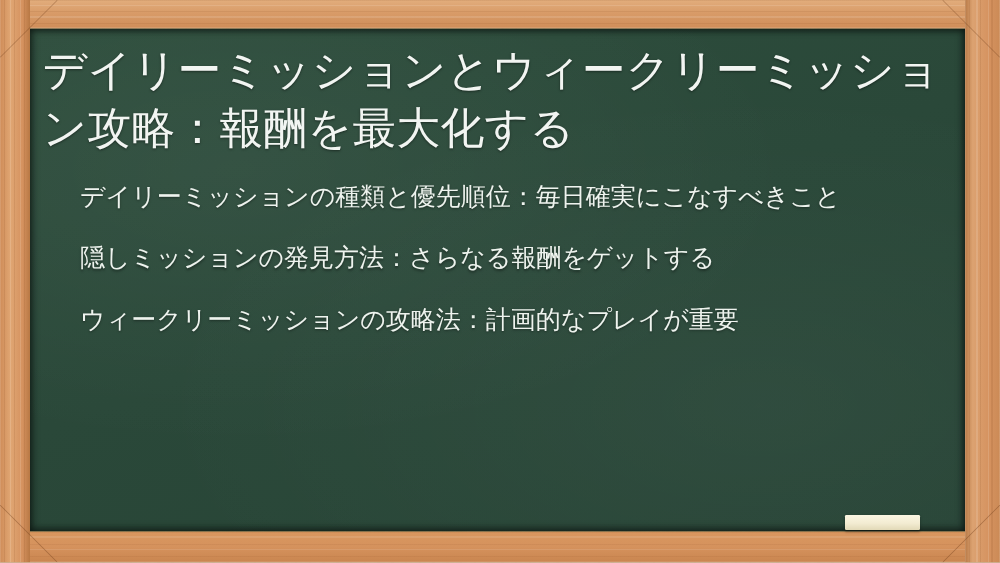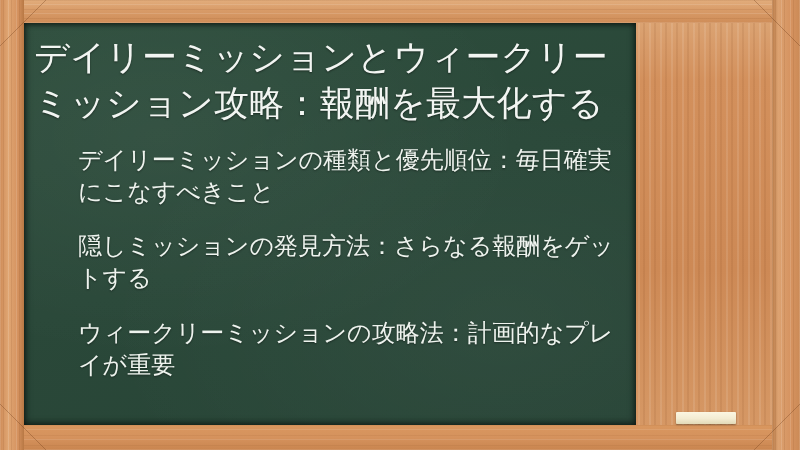--- a/index.html
+++ b/index.html
@@ -115,21 +115,21 @@
   .mitre-tl { left: 0;  top: 0;    --ang: 135deg; }
   .mitre-tr { right: 0; top: 0;    --ang: 45deg;  }
   .mitre-bl { left: 0;  bottom: 0; --ang: 45deg;  }
   .mitre-br { right: 0; bottom: 0; --ang: 135deg; }
 
   
   .board {
     position: absolute;
     left: 24px;
     top: 23px;
-    width: 612px;
+    width: 748px;
     height: 402px;
     background-color: #2c4b3b;
     background-image:
       radial-gradient(ellipse at 22% 28%, rgba(255,255,255,0.045) 0%, rgba(255,255,255,0) 55%),
       radial-gradient(ellipse at 78% 75%, rgba(255,255,255,0.035) 0%, rgba(255,255,255,0) 60%),
       linear-gradient(160deg, #2e4e3d 0%, #2a4839 48%, #274436 100%);
     box-shadow:
       inset 0 2px 5px rgba(0,0,0,0.40),
       inset 0 -3px 6px rgba(0,0,0,0.30),
       inset 3px 0 6px rgba(0,0,0,0.22),
@@ -157,24 +157,24 @@
     text-shadow: 0 1px 2px rgba(0,0,0,0.45);
   }
 
   .bullets {
     list-style: none;
     margin: 18px 0 0 0;
     padding: 0 0 0 30px;
   }
   .bullets li {
     color: #eef3ee;
-    font-size: 24px;
+    font-size: 20px;
     line-height: 1.34;
     font-weight: 400;
-    margin: 0 0 22px 14px;
+    margin: 0 0 22px 0;
     text-shadow: 0 1px 2px rgba(0,0,0,0.40);
   }
   .bullets li:last-child { margin-bottom: 0; }
 
   
   .chalk {
     position: absolute;
     left: 676px;
     top: 412px;
     width: 60px;

